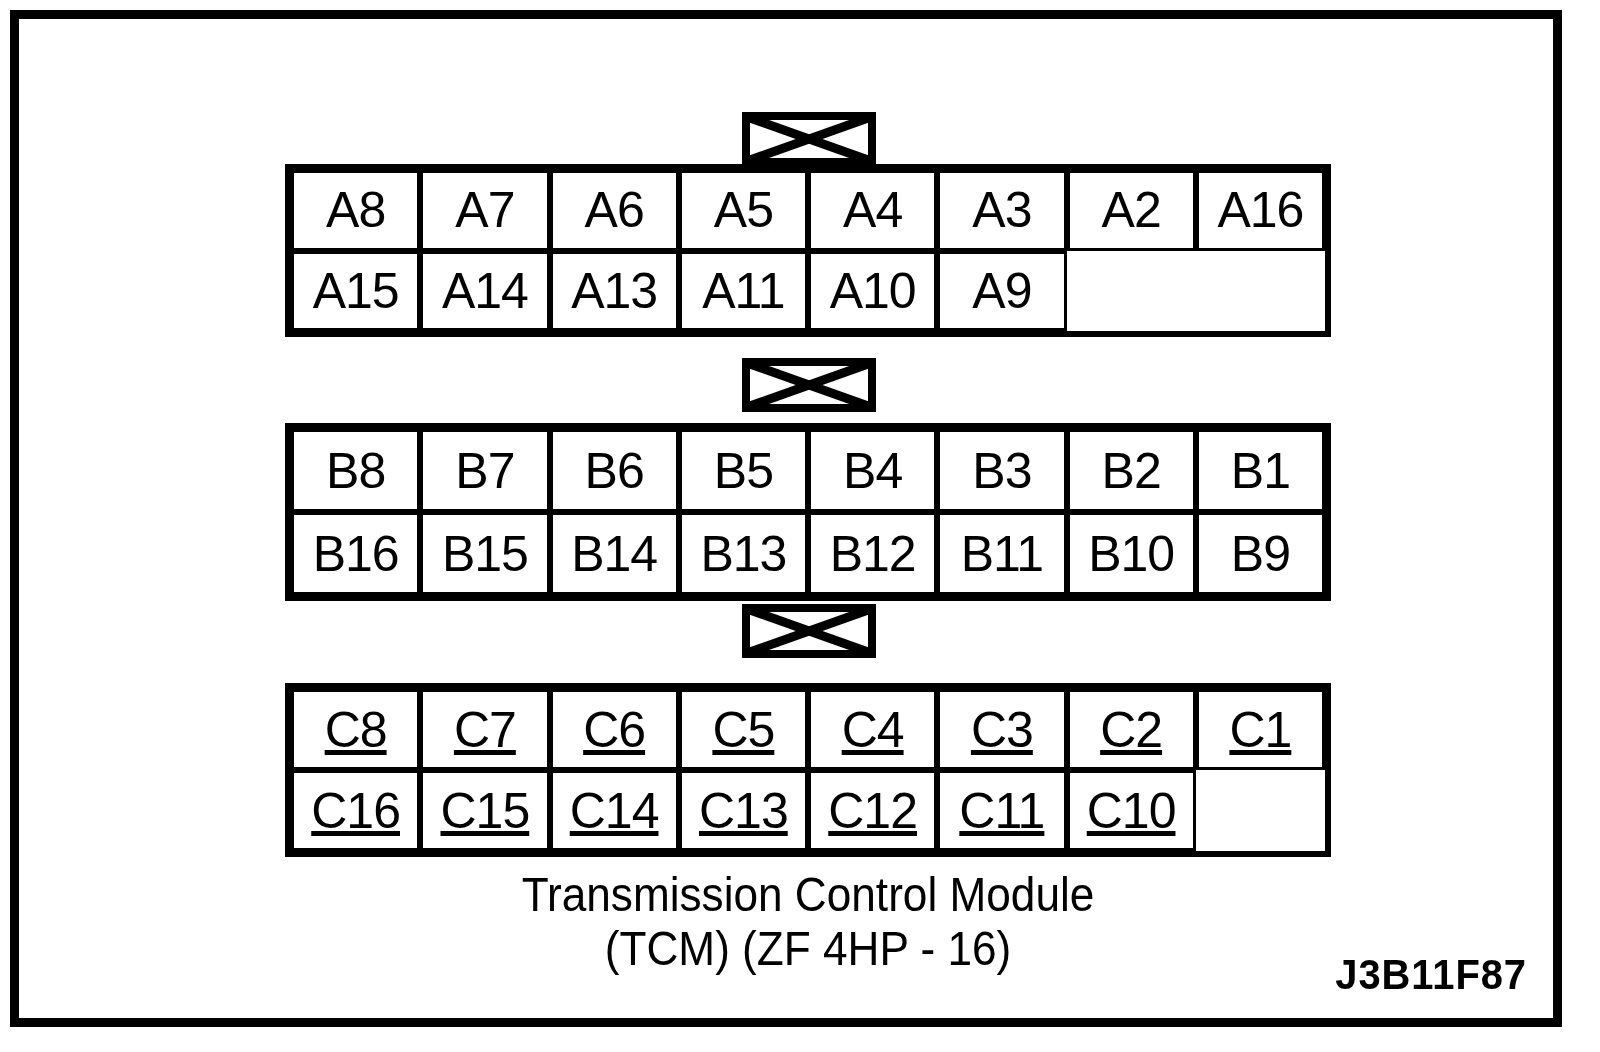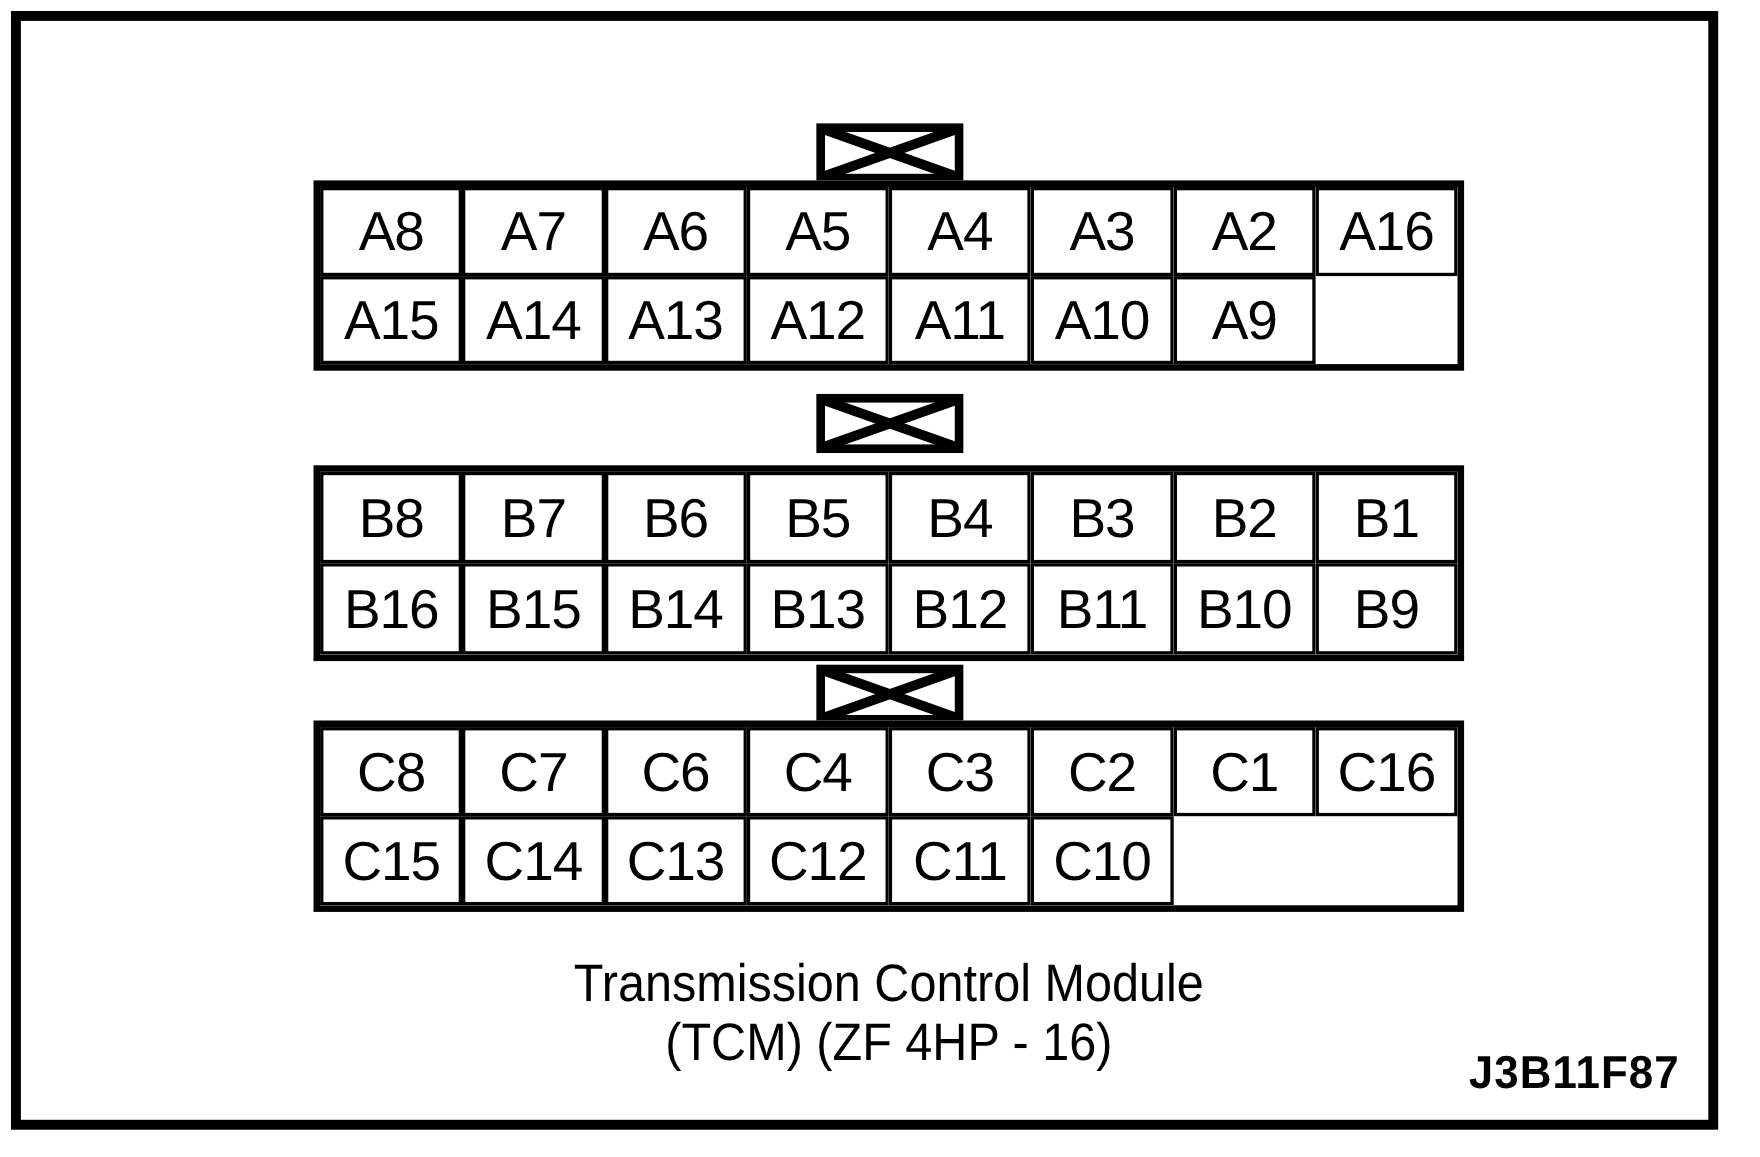--- a/index.html
+++ b/index.html
@@ -29,21 +29,21 @@
     width: 1046px;
     border: 6px solid #000000;
     background: #ffffff;
     display: grid;
     grid-template-columns: repeat(8, 1fr);
     grid-template-rows: 1fr 1fr;
     box-sizing: border-box;
   }
   .block-a { top: 145px; height: 173px; }
   .block-b { top: 404px; height: 178px; }
-  .block-c { top: 636px; height: 174px; }
+  .block-c { top: 664px; height: 174px; text-decoration: underline; }
   .cell {
     border: 3px solid #000000;
     display: flex;
     align-items: center;
     justify-content: center;
     font-size: 50px;
     letter-spacing: -1px;
     background: #ffffff;
   }
   .key-symbol {
@@ -98,21 +98,20 @@
     <div class="cell">A7</div>
     <div class="cell">A6</div>
     <div class="cell">A5</div>
     <div class="cell">A4</div>
     <div class="cell">A3</div>
     <div class="cell">A2</div>
     <div class="cell">A16</div>
     <div class="cell">A15</div>
     <div class="cell">A14</div>
     <div class="cell">A13</div>
-    <div class="cell">A12</div>
     <div class="cell">A11</div>
     <div class="cell">A10</div>
     <div class="cell">A9</div>
   </div>
 
   <div class="key-symbol key-b">
     <svg width="134" height="54" viewBox="0 0 134 54" xmlns="http://www.w3.org/2000/svg">
       <rect x="4" y="4" width="126" height="46" fill="#ffffff" stroke="#000000" stroke-width="8"></rect>
       <line x1="5" y1="5" x2="129" y2="49" stroke="#000000" stroke-width="9"></line>
       <line x1="129" y1="5" x2="5" y2="49" stroke="#000000" stroke-width="9"></line>
@@ -143,20 +142,21 @@
       <rect x="4" y="4" width="126" height="46" fill="#ffffff" stroke="#000000" stroke-width="8"></rect>
       <line x1="5" y1="5" x2="129" y2="49" stroke="#000000" stroke-width="9"></line>
       <line x1="129" y1="5" x2="5" y2="49" stroke="#000000" stroke-width="9"></line>
     </svg>
   </div>
 
   <div class="connector-block block-c">
     <div class="cell">C8</div>
     <div class="cell">C7</div>
     <div class="cell">C6</div>
+    <div class="cell">C5</div>
     <div class="cell">C4</div>
     <div class="cell">C3</div>
     <div class="cell">C2</div>
     <div class="cell">C1</div>
     <div class="cell">C16</div>
     <div class="cell">C15</div>
     <div class="cell">C14</div>
     <div class="cell">C13</div>
     <div class="cell">C12</div>
     <div class="cell">C11</div>

